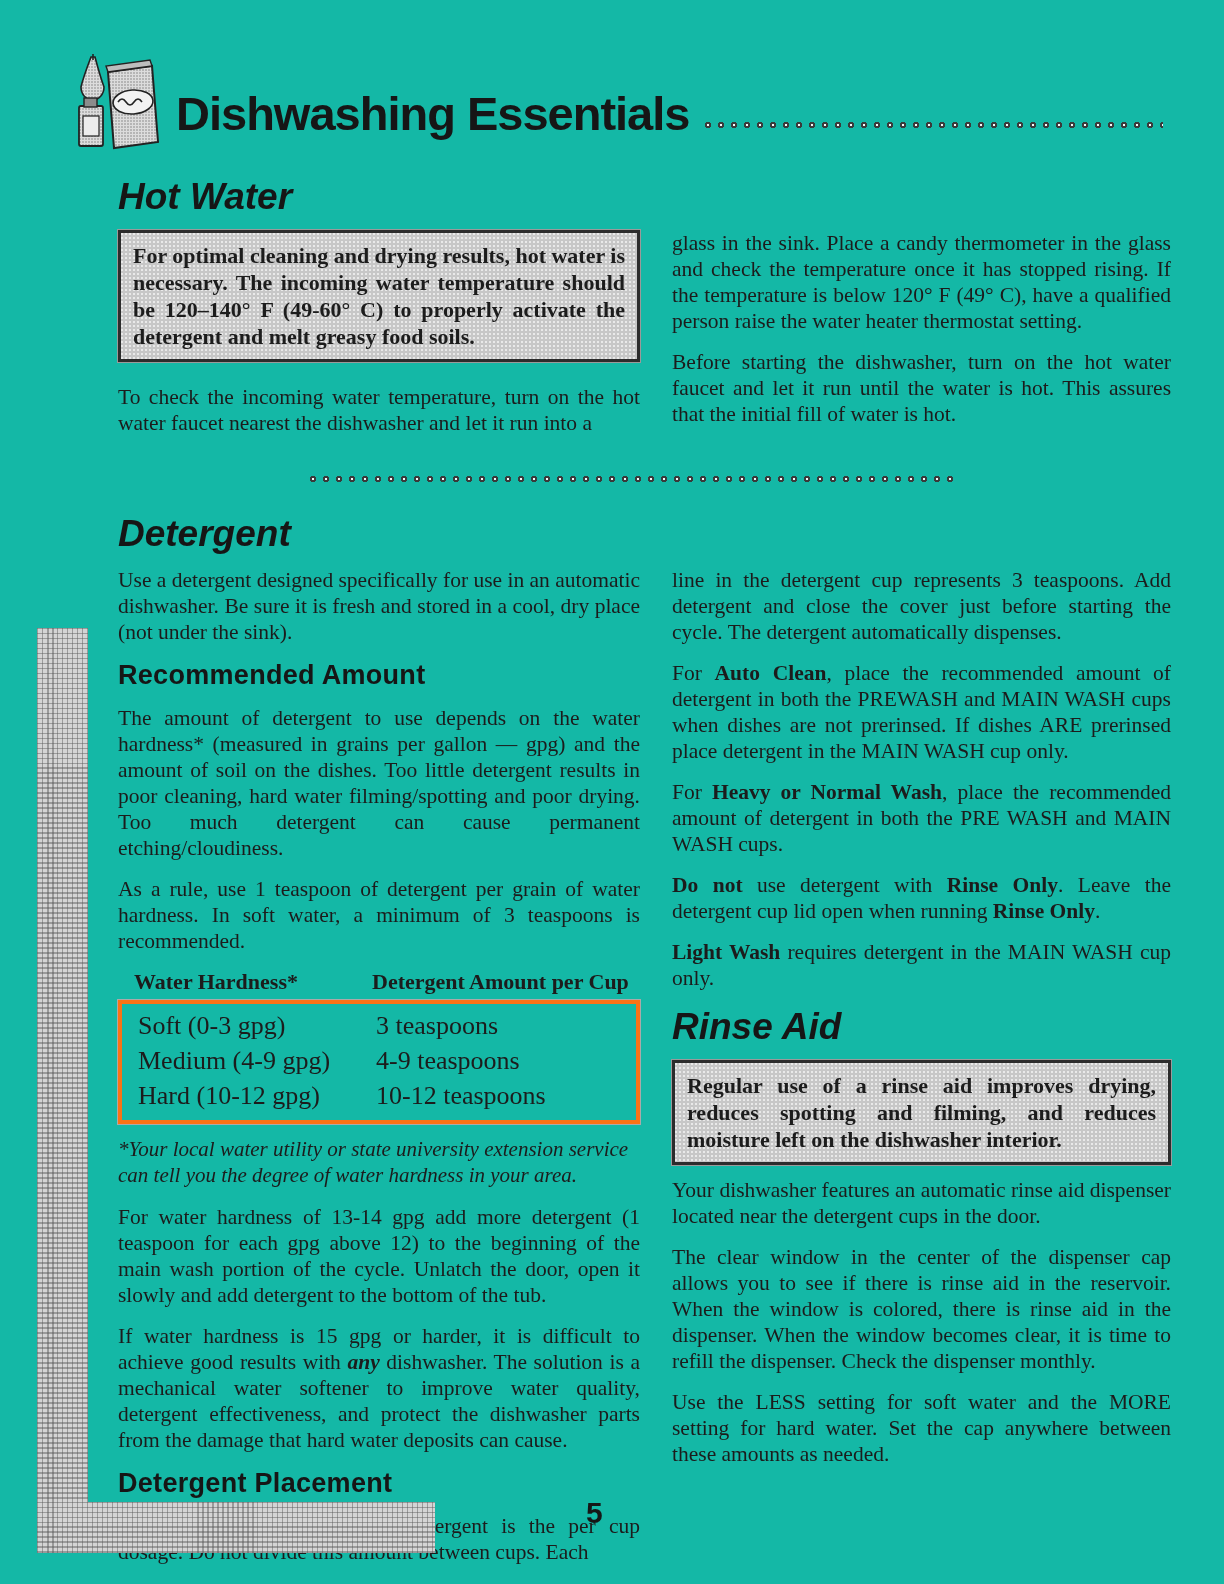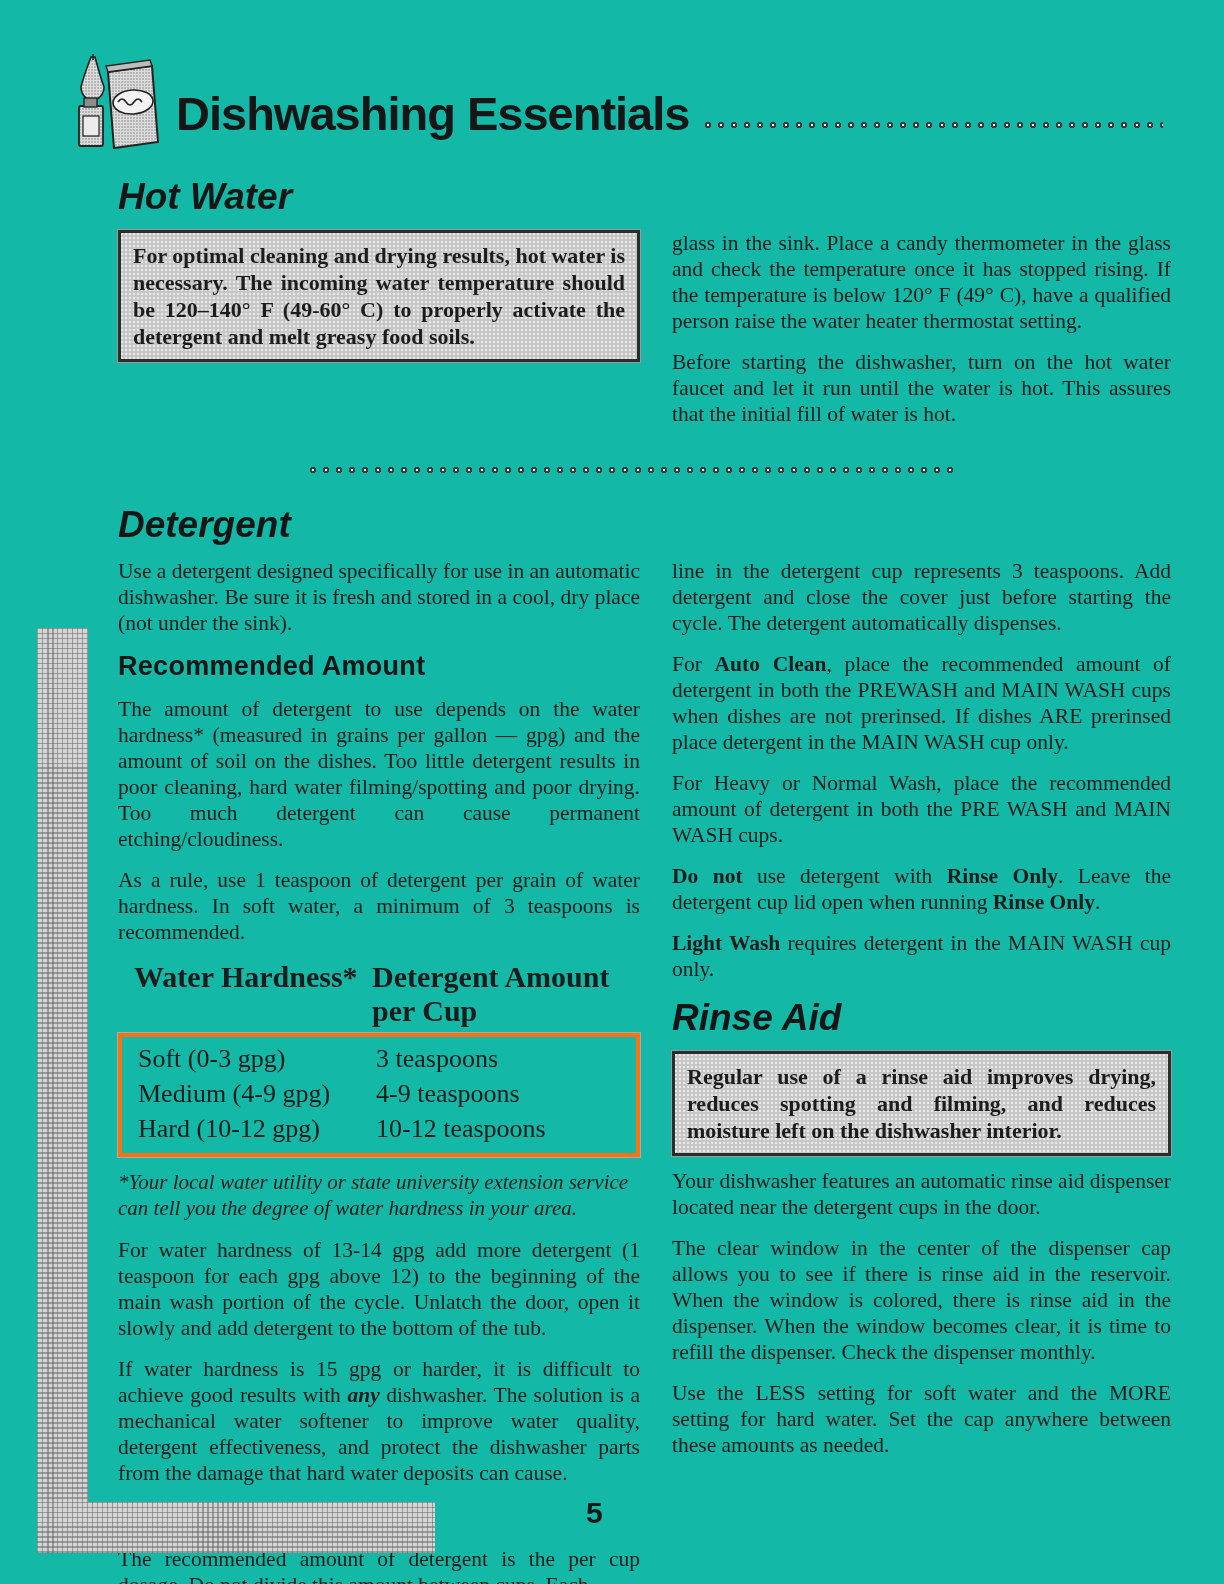--- a/index.html
+++ b/index.html
@@ -34,21 +34,21 @@
            background-color:#c7c7c7;
            background-image:radial-gradient(circle at 1px 1px, rgba(255,255,255,.6) 1px, transparent 1.4px);
            background-size:4px 4px;
            padding:9px 12px;font-weight:700;font-size:22px;line-height:27px;
            text-align:justify;margin-bottom:22px;}
 
   .divider-dots{width:648px;margin:38px 0 28px 190px;}
 
   
   .table-head{display:grid;grid-template-columns:238px 1fr;column-gap:0;
-              font-weight:700;font-size:30px;padding-left:16px;margin:0 0 5px 0;}
+              font-weight:700;font-size:22px;padding-left:16px;margin:0 0 5px 0;}
   .table-box{border:4px solid #f97316;outline:1px solid #aaa;
              display:grid;grid-template-columns:238px 1fr;
              padding:8px 0 10px 16px;row-gap:7px;font-size:26px;line-height:28px;
              margin-bottom:12px;}
   .tcell{white-space:nowrap;}
 
   .footnote{font-style:italic;font-size:21px;line-height:26px;
             margin:0 0 16px 0;text-align:left;}
 
   
@@ -93,20 +93,21 @@
   <div class="hdr-title">Dishwashing Essentials</div>
   <div class="hdr-dots dotrow"></div>
 
   <div class="content">
 
     <section>
       <h2 class="bigital">Hot Water</h2>
       <div class="twocol">
         <div>
           <div class="callout">For optimal cleaning and drying results, hot water is necessary. The incoming water temperature should be 120–140° F (49-60° C) to properly activate the detergent and melt greasy food soils.</div>
+          <p class="body last">To check the incoming water temperature, turn on the hot water faucet nearest the dishwasher and let it run into a</p>
         </div>
         <div>
           <p class="body">glass in the sink. Place a candy thermometer in the glass and check the temperature once it has stopped rising. If the temperature is below 120° F (49° C), have a qualified person raise the water heater thermostat setting.</p>
           <p class="body last">Before starting the dishwasher, turn on the hot water faucet and let it run until the water is hot. This assures that the initial fill of water is hot.</p>
         </div>
       </div>
     </section>
 
     <div class="divider-dots dotrow"></div>
 
@@ -139,21 +140,21 @@
           <p class="body">For water hardness of 13-14 gpg add more detergent (1 teaspoon for each gpg above 12) to the beginning of the main wash portion of the cycle. Unlatch the door, open it slowly and add detergent to the bottom of the tub.</p>
           <p class="body"><span>If water hardness is 15 gpg or harder, it is difficult to achieve good results with </span><span style="font-weight: 700; font-style: italic;">any</span><span> dishwasher. The solution is a mechanical water softener to improve water quality, detergent effectiveness, and protect the dishwasher parts from the damage that hard water deposits can cause.</span></p>
 
           <h3 class="sub">Detergent Placement</h3>
           <p class="body last">The recommended amount of detergent is the per cup dosage.  Do not divide this amount between cups.  Each</p>
         </div>
 
         <div>
           <p class="body">line in the detergent cup represents 3 teaspoons. Add detergent and close the cover just before starting the cycle. The detergent automatically dispenses.</p>
           <p class="body"><span>For </span><span style="font-weight: 700;">Auto Clean</span><span>, place the recommended amount of detergent in both the PREWASH and MAIN WASH cups when dishes are not prerinsed.  If dishes ARE prerinsed place detergent in the MAIN WASH cup only.</span></p>
-          <p class="body"><span>For </span><span style="font-weight: 400;">Heavy or Normal Wash</span><span>, place the recommended amount of detergent in both the PRE WASH and MAIN WASH cups.</span></p>
+          <p class="body"><span>For </span><span style="font-weight: 700;">Heavy or Normal Wash</span><span>, place the recommended amount of detergent in both the PRE WASH and MAIN WASH cups.</span></p>
           <p class="body"><span style="font-weight: 700;">Do not</span><span> use detergent with </span><span style="font-weight: 700;">Rinse Only</span><span>. Leave the detergent cup lid open when running </span><span style="font-weight: 700;">Rinse Only</span><span>.</span></p>
           <p class="body"><span style="font-weight: 700;">Light Wash</span><span> requires detergent in the MAIN WASH cup only.</span></p>
 
           <h2 class="bigital mt14">Rinse Aid</h2>
           <div class="callout" style="margin-bottom:12px;">Regular use of a rinse aid improves drying, reduces spotting and filming, and reduces moisture left on the dishwasher interior.</div>
           <p class="body">Your dishwasher features an automatic rinse aid dispenser located near the detergent cups in the door.</p>
           <p class="body">The clear window in the center of the dispenser cap allows you to see if there is rinse aid in the reservoir. When the window is colored, there is rinse aid in the dispenser. When the window becomes clear, it is time to refill the dispenser. Check the dispenser monthly.</p>
           <p class="body last">Use the LESS setting for soft water and the MORE setting for hard water. Set the cap anywhere between these amounts as needed.</p>
         </div>
 

